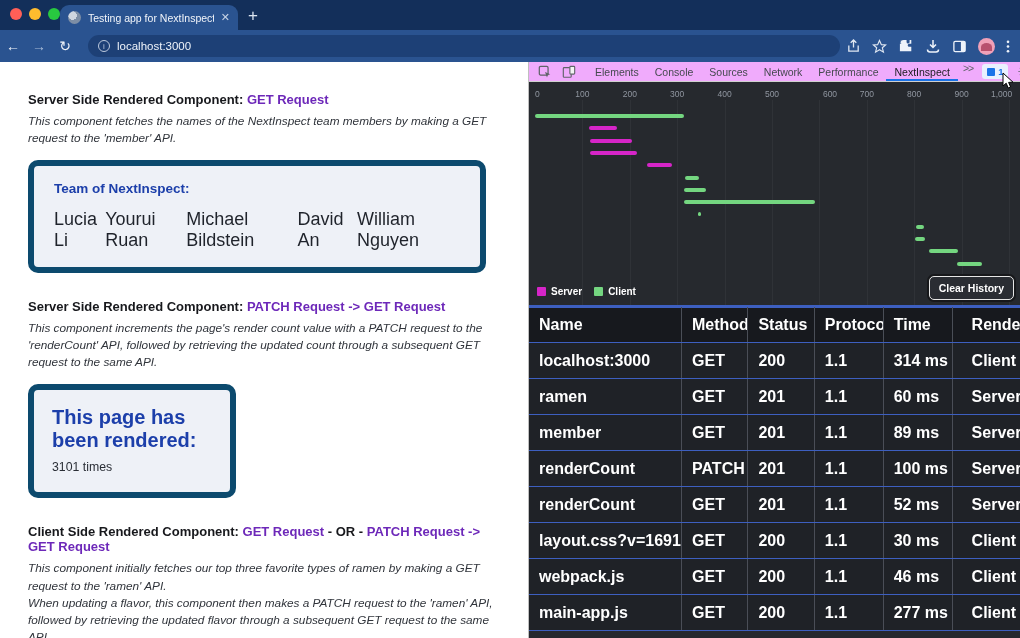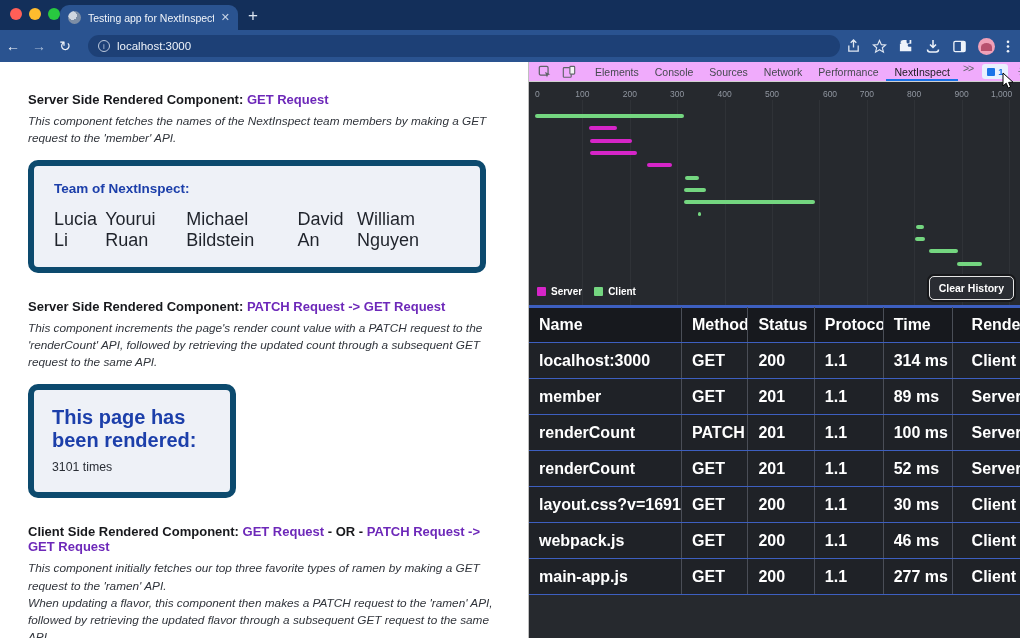--- a/index.html
+++ b/index.html
@@ -317,20 +317,28 @@
         <tbody id="net-body">
             <tr>
               <td>localhost:3000</td>
               <td>GET</td>
               <td>200</td>
               <td>1.1</td>
               <td>314 ms</td>
               <td>Client</td>
             </tr>
             <tr>
+              <td>ramen</td>
+              <td>GET</td>
+              <td>201</td>
+              <td>1.1</td>
+              <td>60 ms</td>
+              <td>Server</td>
+            </tr>
+            <tr>
               <td>member</td>
               <td>GET</td>
               <td>201</td>
               <td>1.1</td>
               <td>89 ms</td>
               <td>Server</td>
             </tr>
             <tr>
               <td>renderCount</td>
               <td>PATCH</td>

